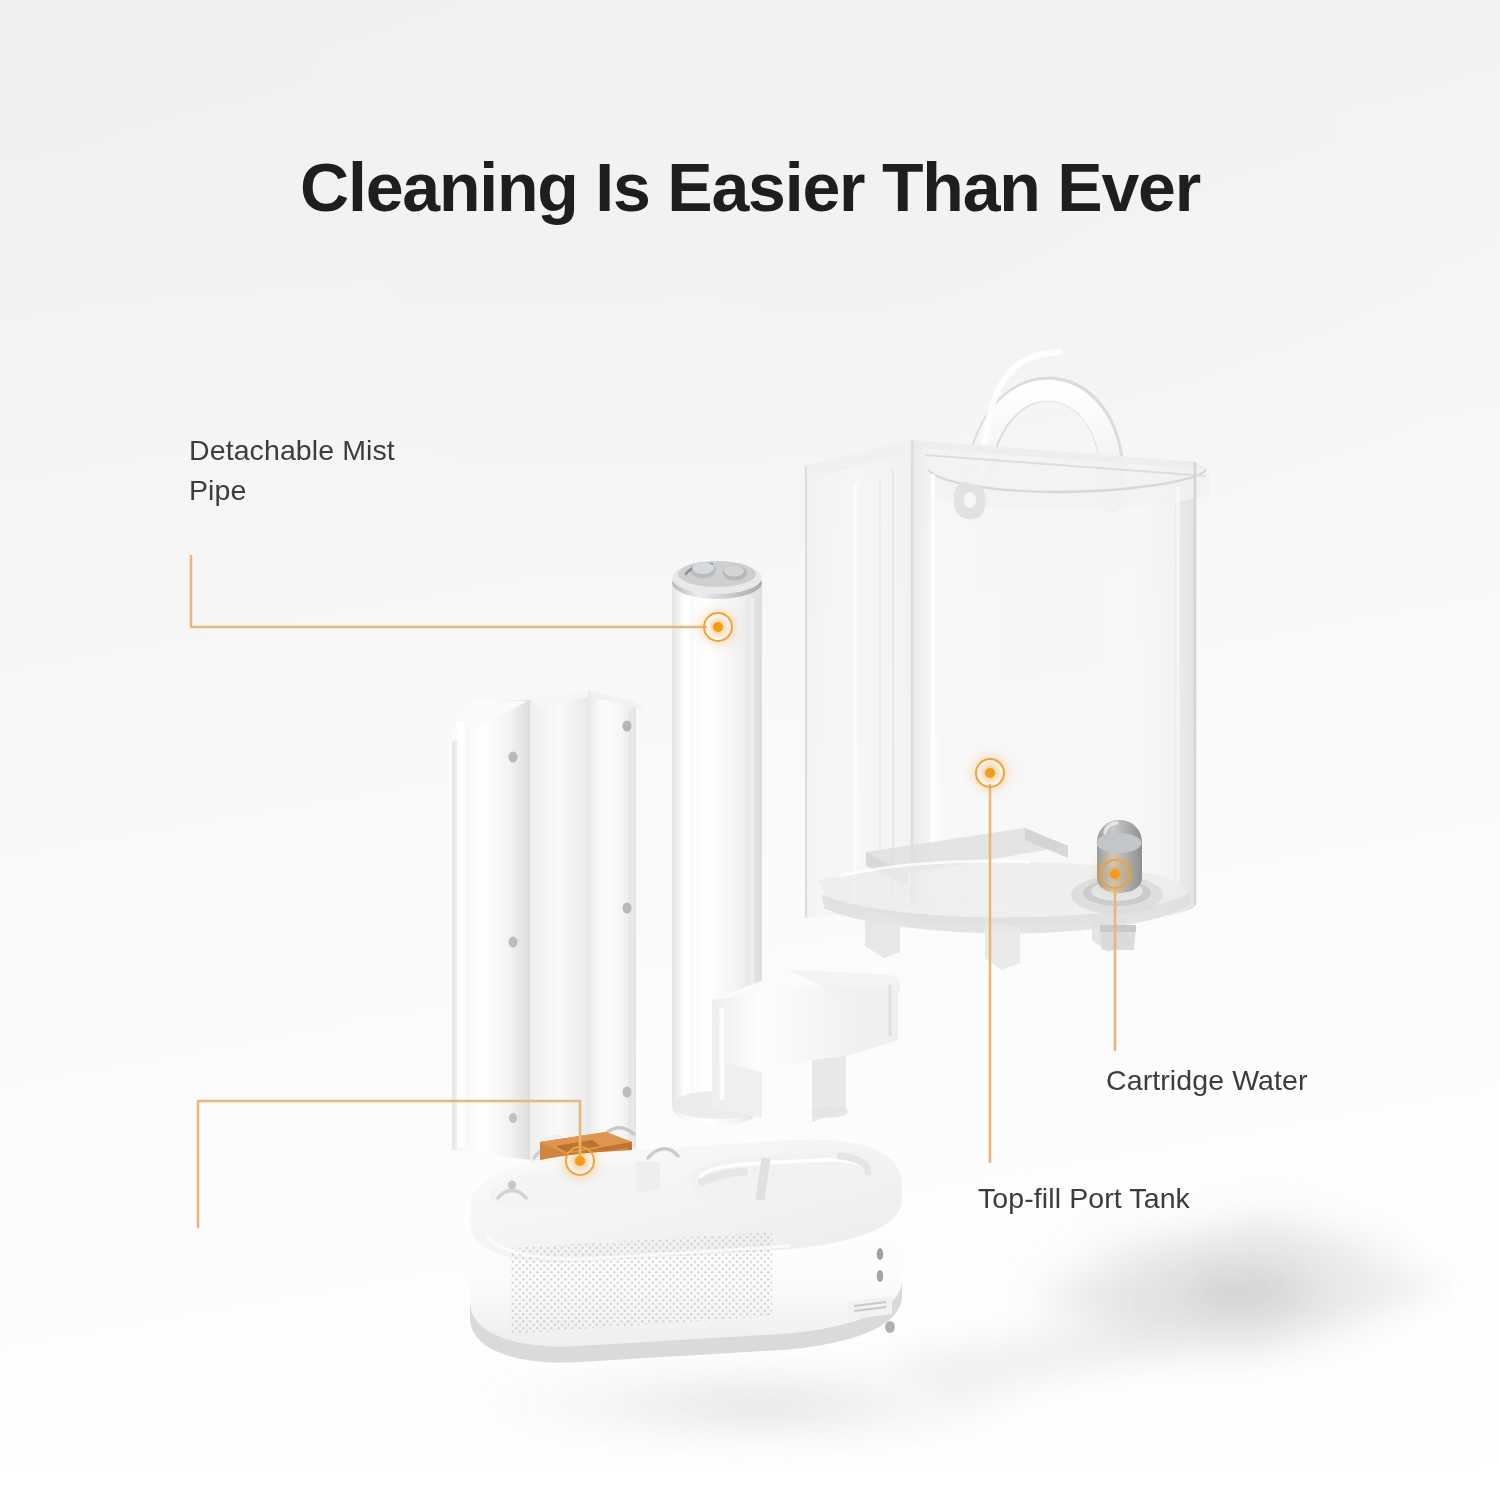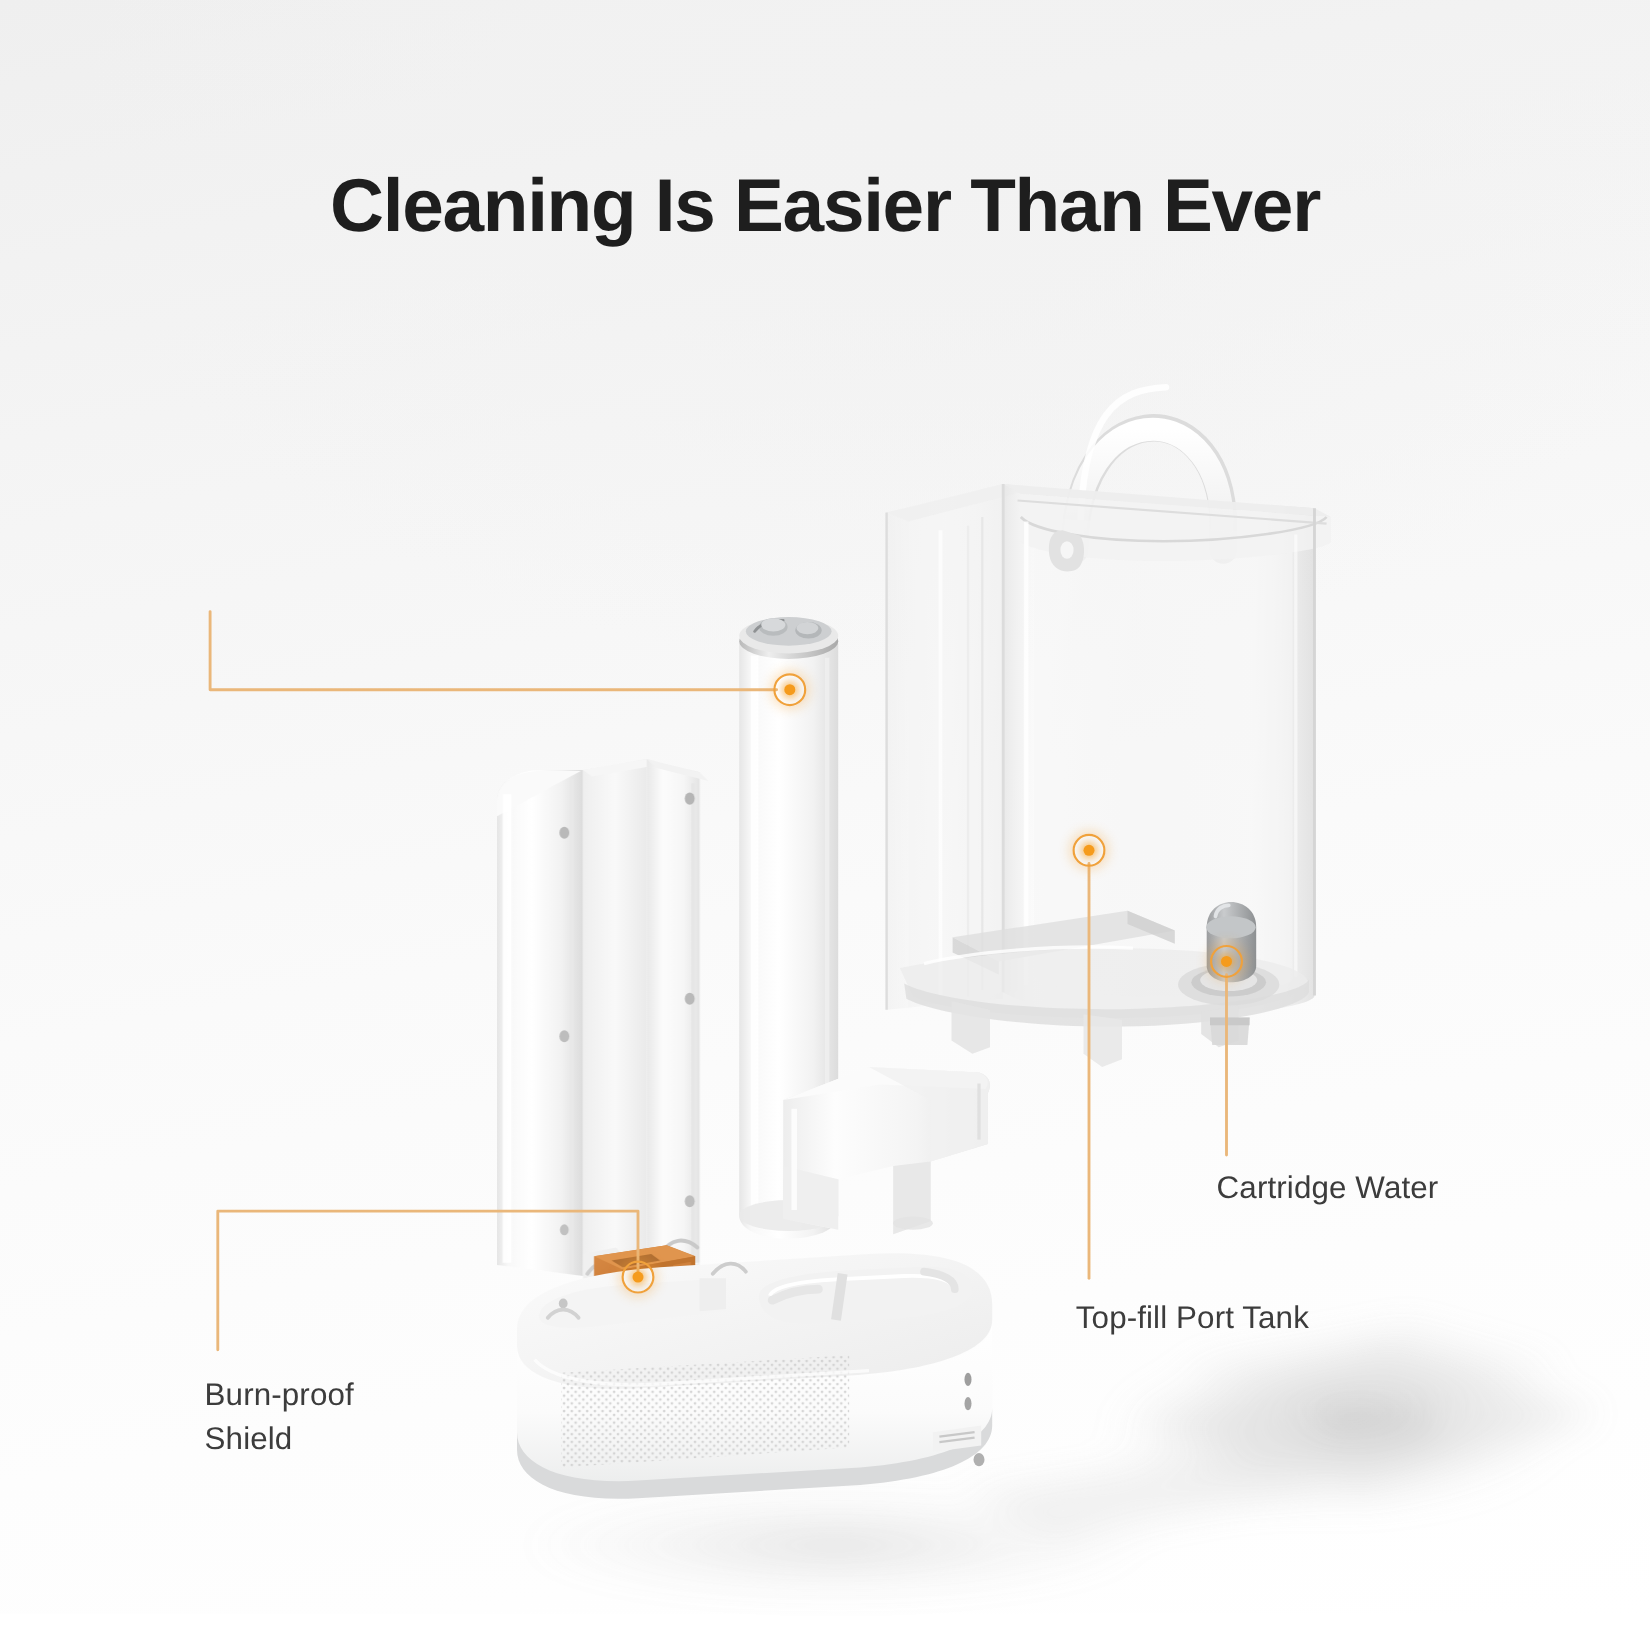--- a/index.html
+++ b/index.html
@@ -363,18 +363,18 @@
     <div class="ring"></div>
     <div class="dot"></div>
   </div>
   <div class="mk" style="left:1115px;top:874px">
     <div class="ring"></div>
     <div class="dot"></div>
   </div>
 
   <div class="title">Cleaning Is Easier Than Ever</div>
 
-  <div class="label" id="lbl-burn">Burn-proof
-Shield</div>
+  <div class="label" id="lbl-mist">Detachable Mist
+Pipe</div>
   <div class="label" id="lbl-tank">Top-fill Port Tank</div>
   <div class="label" id="lbl-cart">Cartridge Water</div>
 
 </div>
 
 </body></html>

